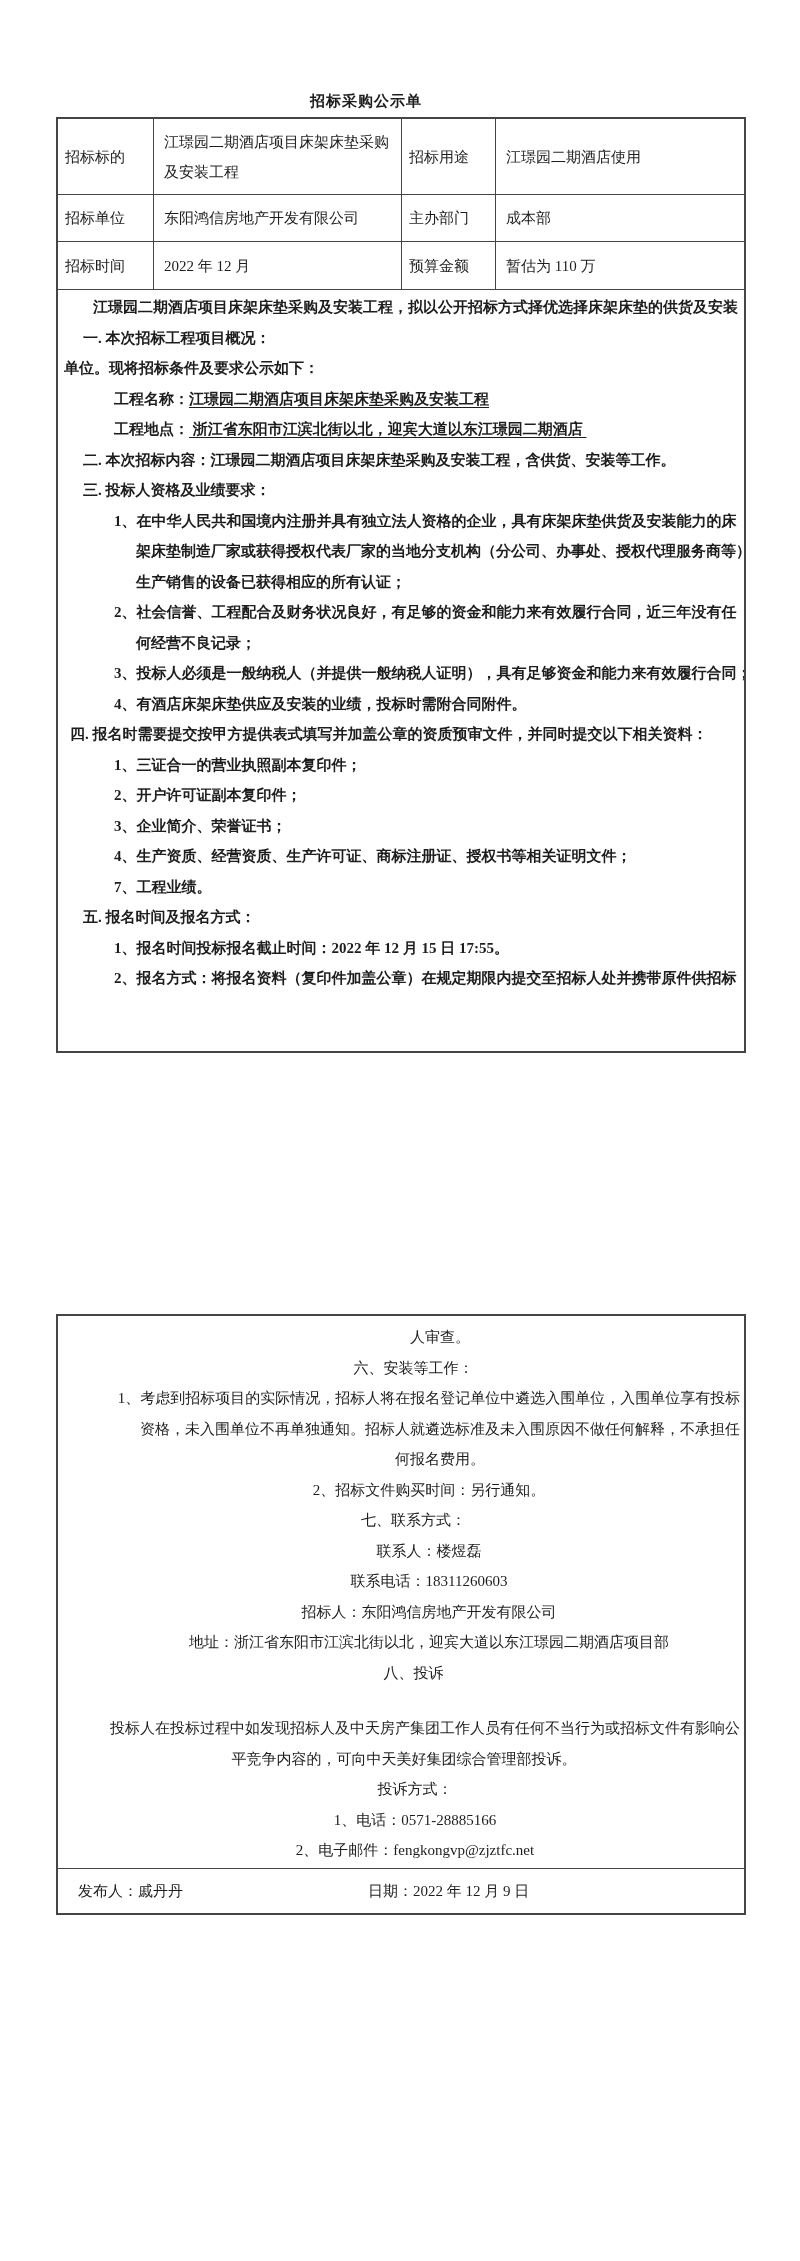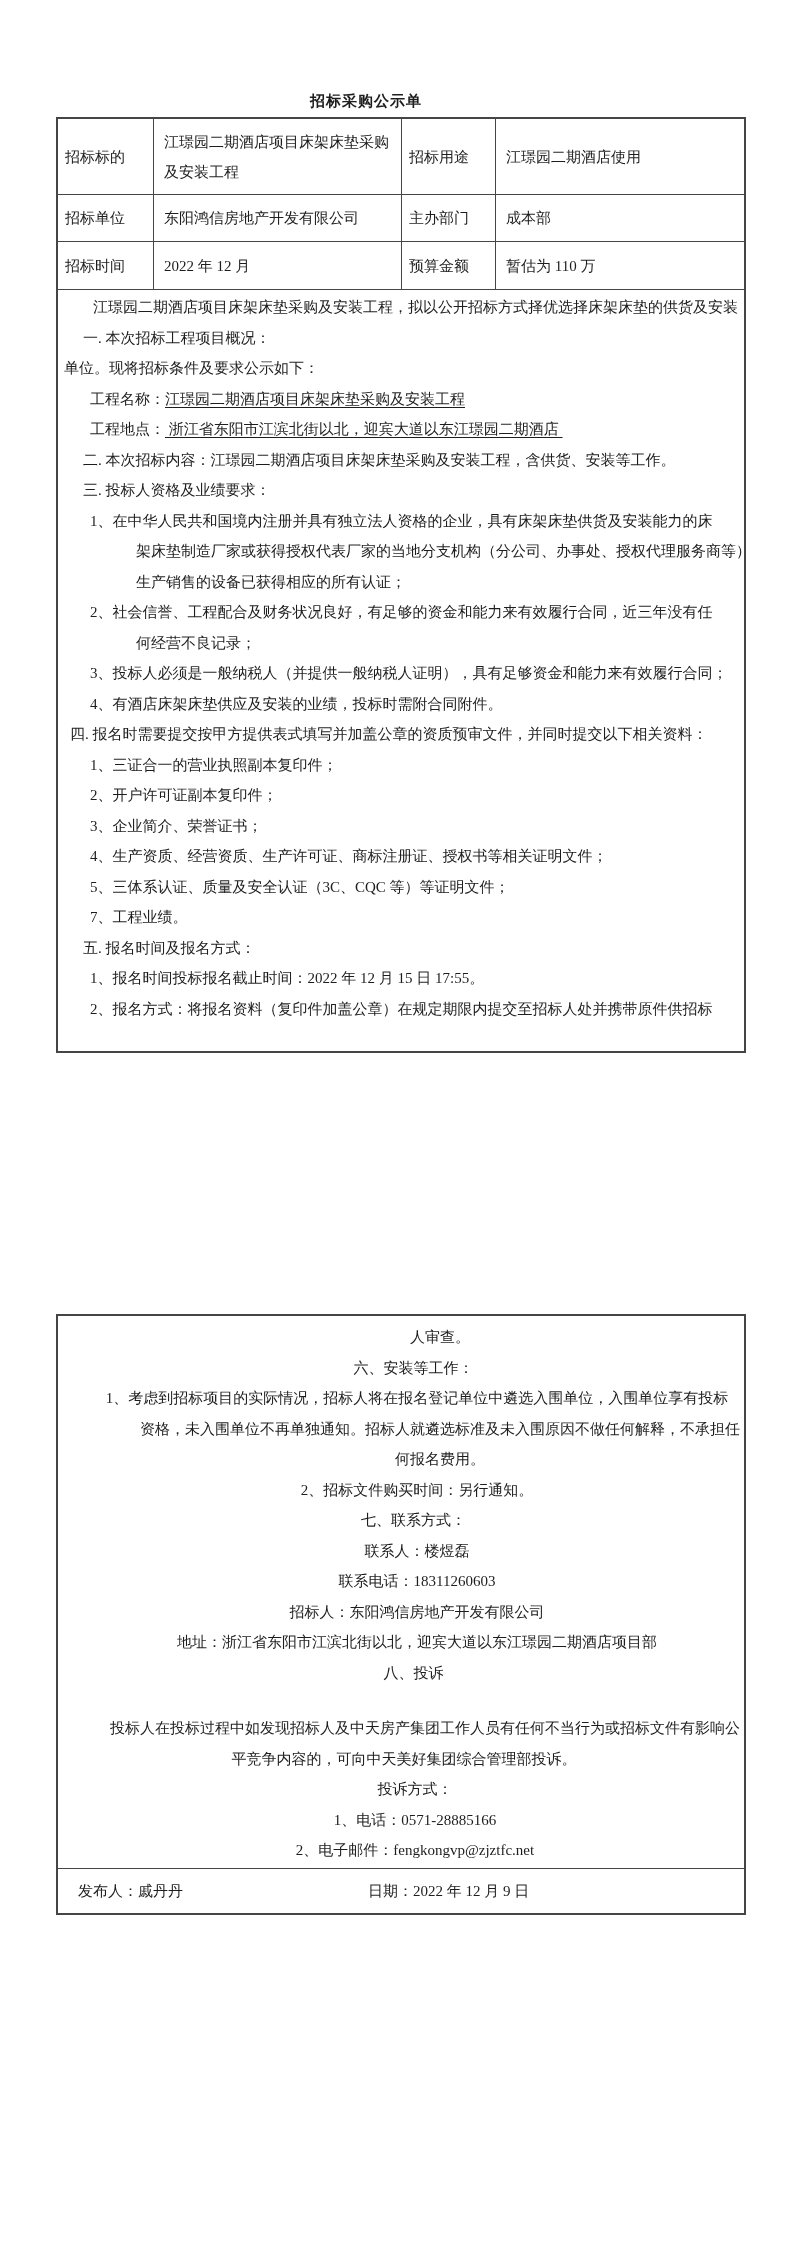--- a/index.html
+++ b/index.html
@@ -46,33 +46,33 @@
   .cell.b-r{border-right:1px solid #454545;}
   .cell.lab{padding-left:7px;}
   .cell.val{padding-left:10px;padding-right:6px;}
   .r1{height:75px;}
   .r2{height:46px;text-align:center;}
   .r3{height:47px;}
   .body-cell{
     overflow:hidden;
     box-sizing:border-box;
   }
-  .body1{height:761px;padding-top:2px;}
+  .body1{height:761px;padding-top:2px;font-weight:bold;}
   .body2{height:553px;padding-top:6px;border-bottom:1px solid #454545;}
   .ln{
     white-space:nowrap;
     font-size:15px;
     line-height:30.5px;
     height:30.5px;
   }
   .i0{padding-left:6px;}      
   .i1{padding-left:25px;}     
   .i1b{padding-left:28px;}
   .i4{padding-left:12px;}     
-  .i2{padding-left:32px;}     
+  .i2{padding-left:56px;}     
   .i3{padding-left:78px;}     
   .if1{padding-left:35px;}    
   .if2{padding-left:48px;margin-top:25px;}    
   .u{text-decoration:underline;text-underline-offset:3px;white-space:pre-wrap;}
   .footer-row{
     position:relative;
     height:44px;
     font-size:15px;
   }
   .footer-row span{
@@ -127,21 +127,20 @@
       <div class="ln i3">生产销售的设备已获得相应的所有认证；</div>
       <div class="ln i2">2、社会信誉、工程配合及财务状况良好，有足够的资金和能力来有效履行合同，近三年没有任</div>
       <div class="ln i3">何经营不良记录；</div>
       <div class="ln i2">3、投标人必须是一般纳税人（并提供一般纳税人证明），具有足够资金和能力来有效履行合同；</div>
       <div class="ln i2">4、有酒店床架床垫供应及安装的业绩，投标时需附合同附件。</div>
       <div class="ln i4">四. 报名时需要提交按甲方提供表式填写并加盖公章的资质预审文件，并同时提交以下相关资料：</div>
       <div class="ln i2">1、三证合一的营业执照副本复印件；</div>
       <div class="ln i2">2、开户许可证副本复印件；</div>
       <div class="ln i2">3、企业简介、荣誉证书；</div>
       <div class="ln i2">4、生产资质、经营资质、生产许可证、商标注册证、授权书等相关证明文件；</div>
-      <div class="ln i2">5、三体系认证、质量及安全认证（3C、CQC 等）等证明文件；</div>
       <div class="ln i2">7、工程业绩。</div>
       <div class="ln i1">五. 报名时间及报名方式：</div>
       <div class="ln i2">1、报名时间投标报名截止时间：2022 年 12 月 15 日 17:55。</div>
       <div class="ln i2">2、报名方式：将报名资料（复印件加盖公章）在规定期限内提交至招标人处并携带原件供招标</div>
     </div>
   </div>
 
   <div class="tbl tbl2">
     <div class="body-cell body2">
       <div class="ln i3">人审查。</div>

